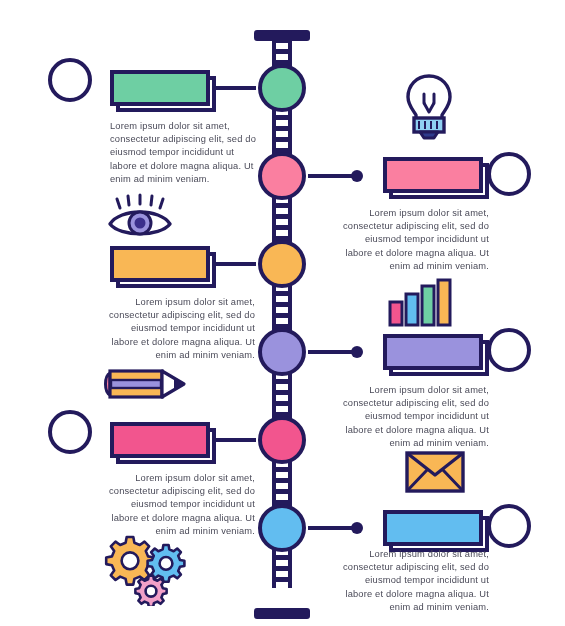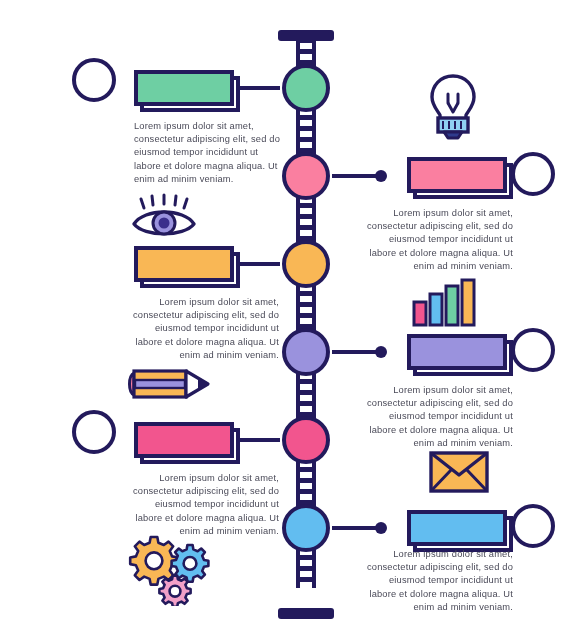--- a/index.html
+++ b/index.html
@@ -2,21 +2,21 @@
 <html><head>
 <meta charset="utf-8">
 <style>
   html,body{margin:0;padding:0;}
   body{
     width:565px;height:626px;
     background:#ffffff;
     font-family:"Liberation Sans", sans-serif;
     overflow:hidden;
   }
-  #stage{position:relative;width:534px;height:626px;margin-left:24px;}
+  #stage{position:relative;width:534px;height:626px;}
 
   
   .spine{
     position:absolute;
     left:282px;top:30px;
     width:22px;height:566px;
     transform:translateX(-50%);
   }
   .spine-rail{
     position:absolute;left:50%;top:8px;

